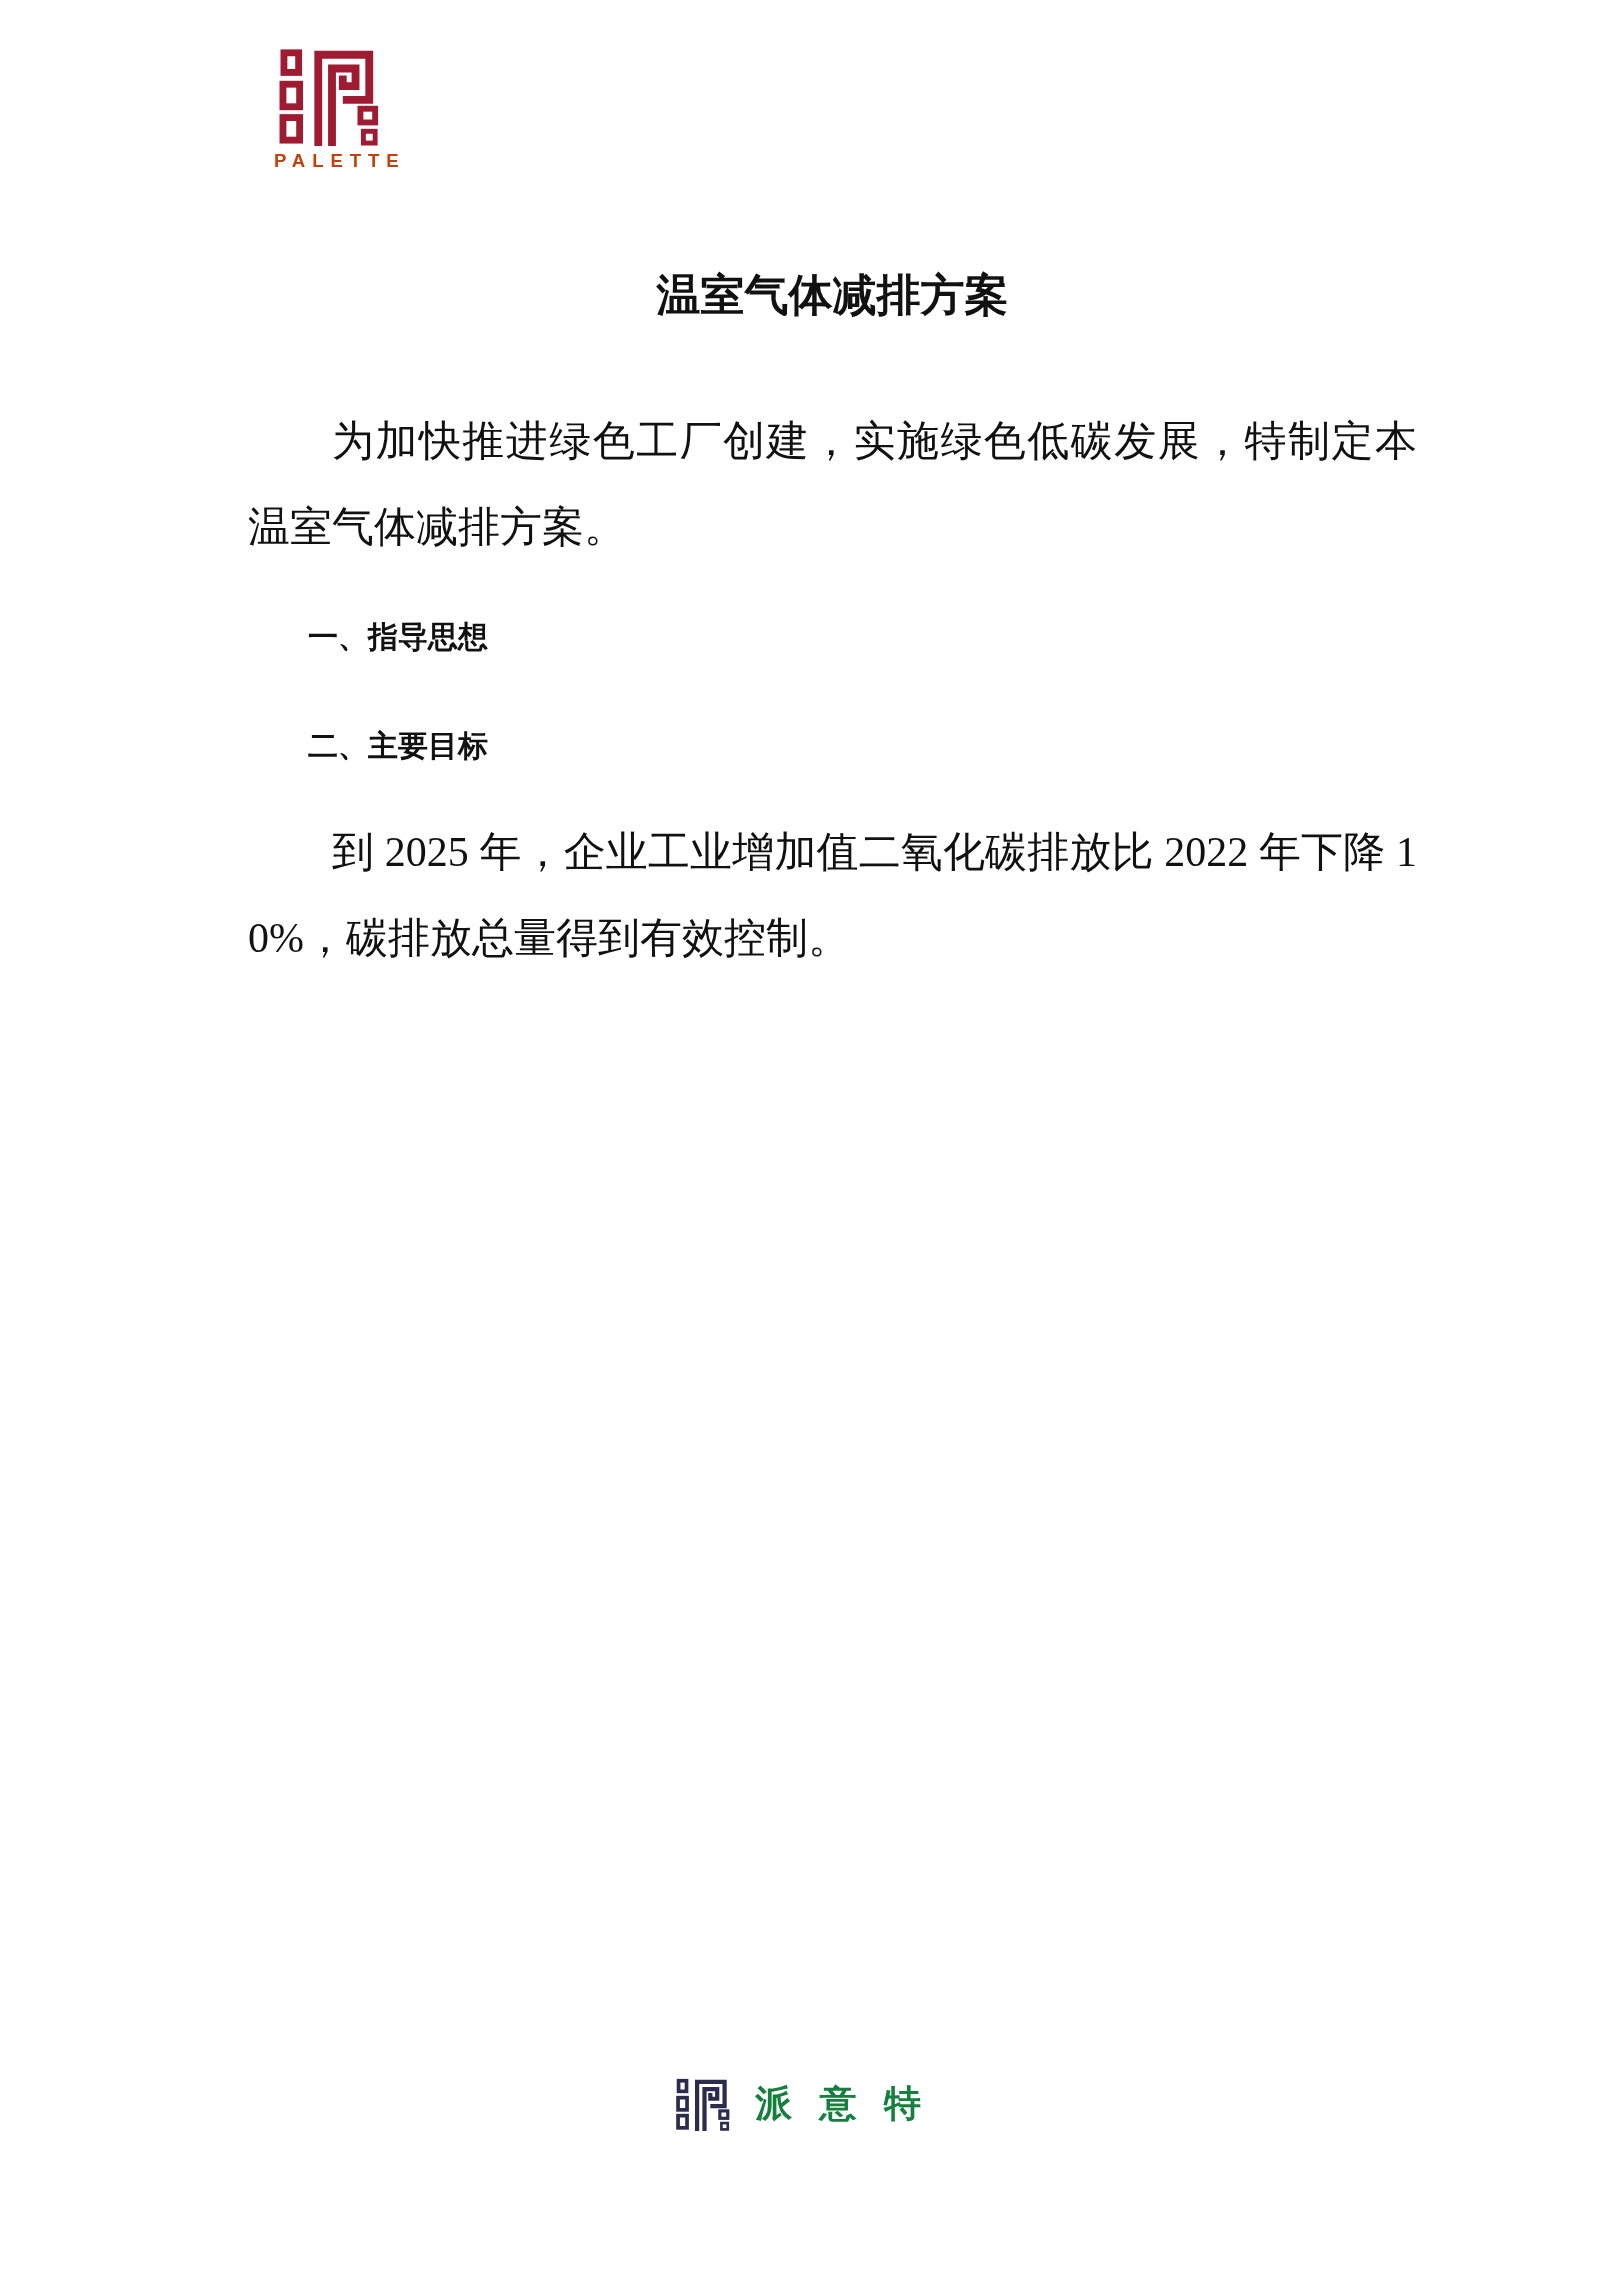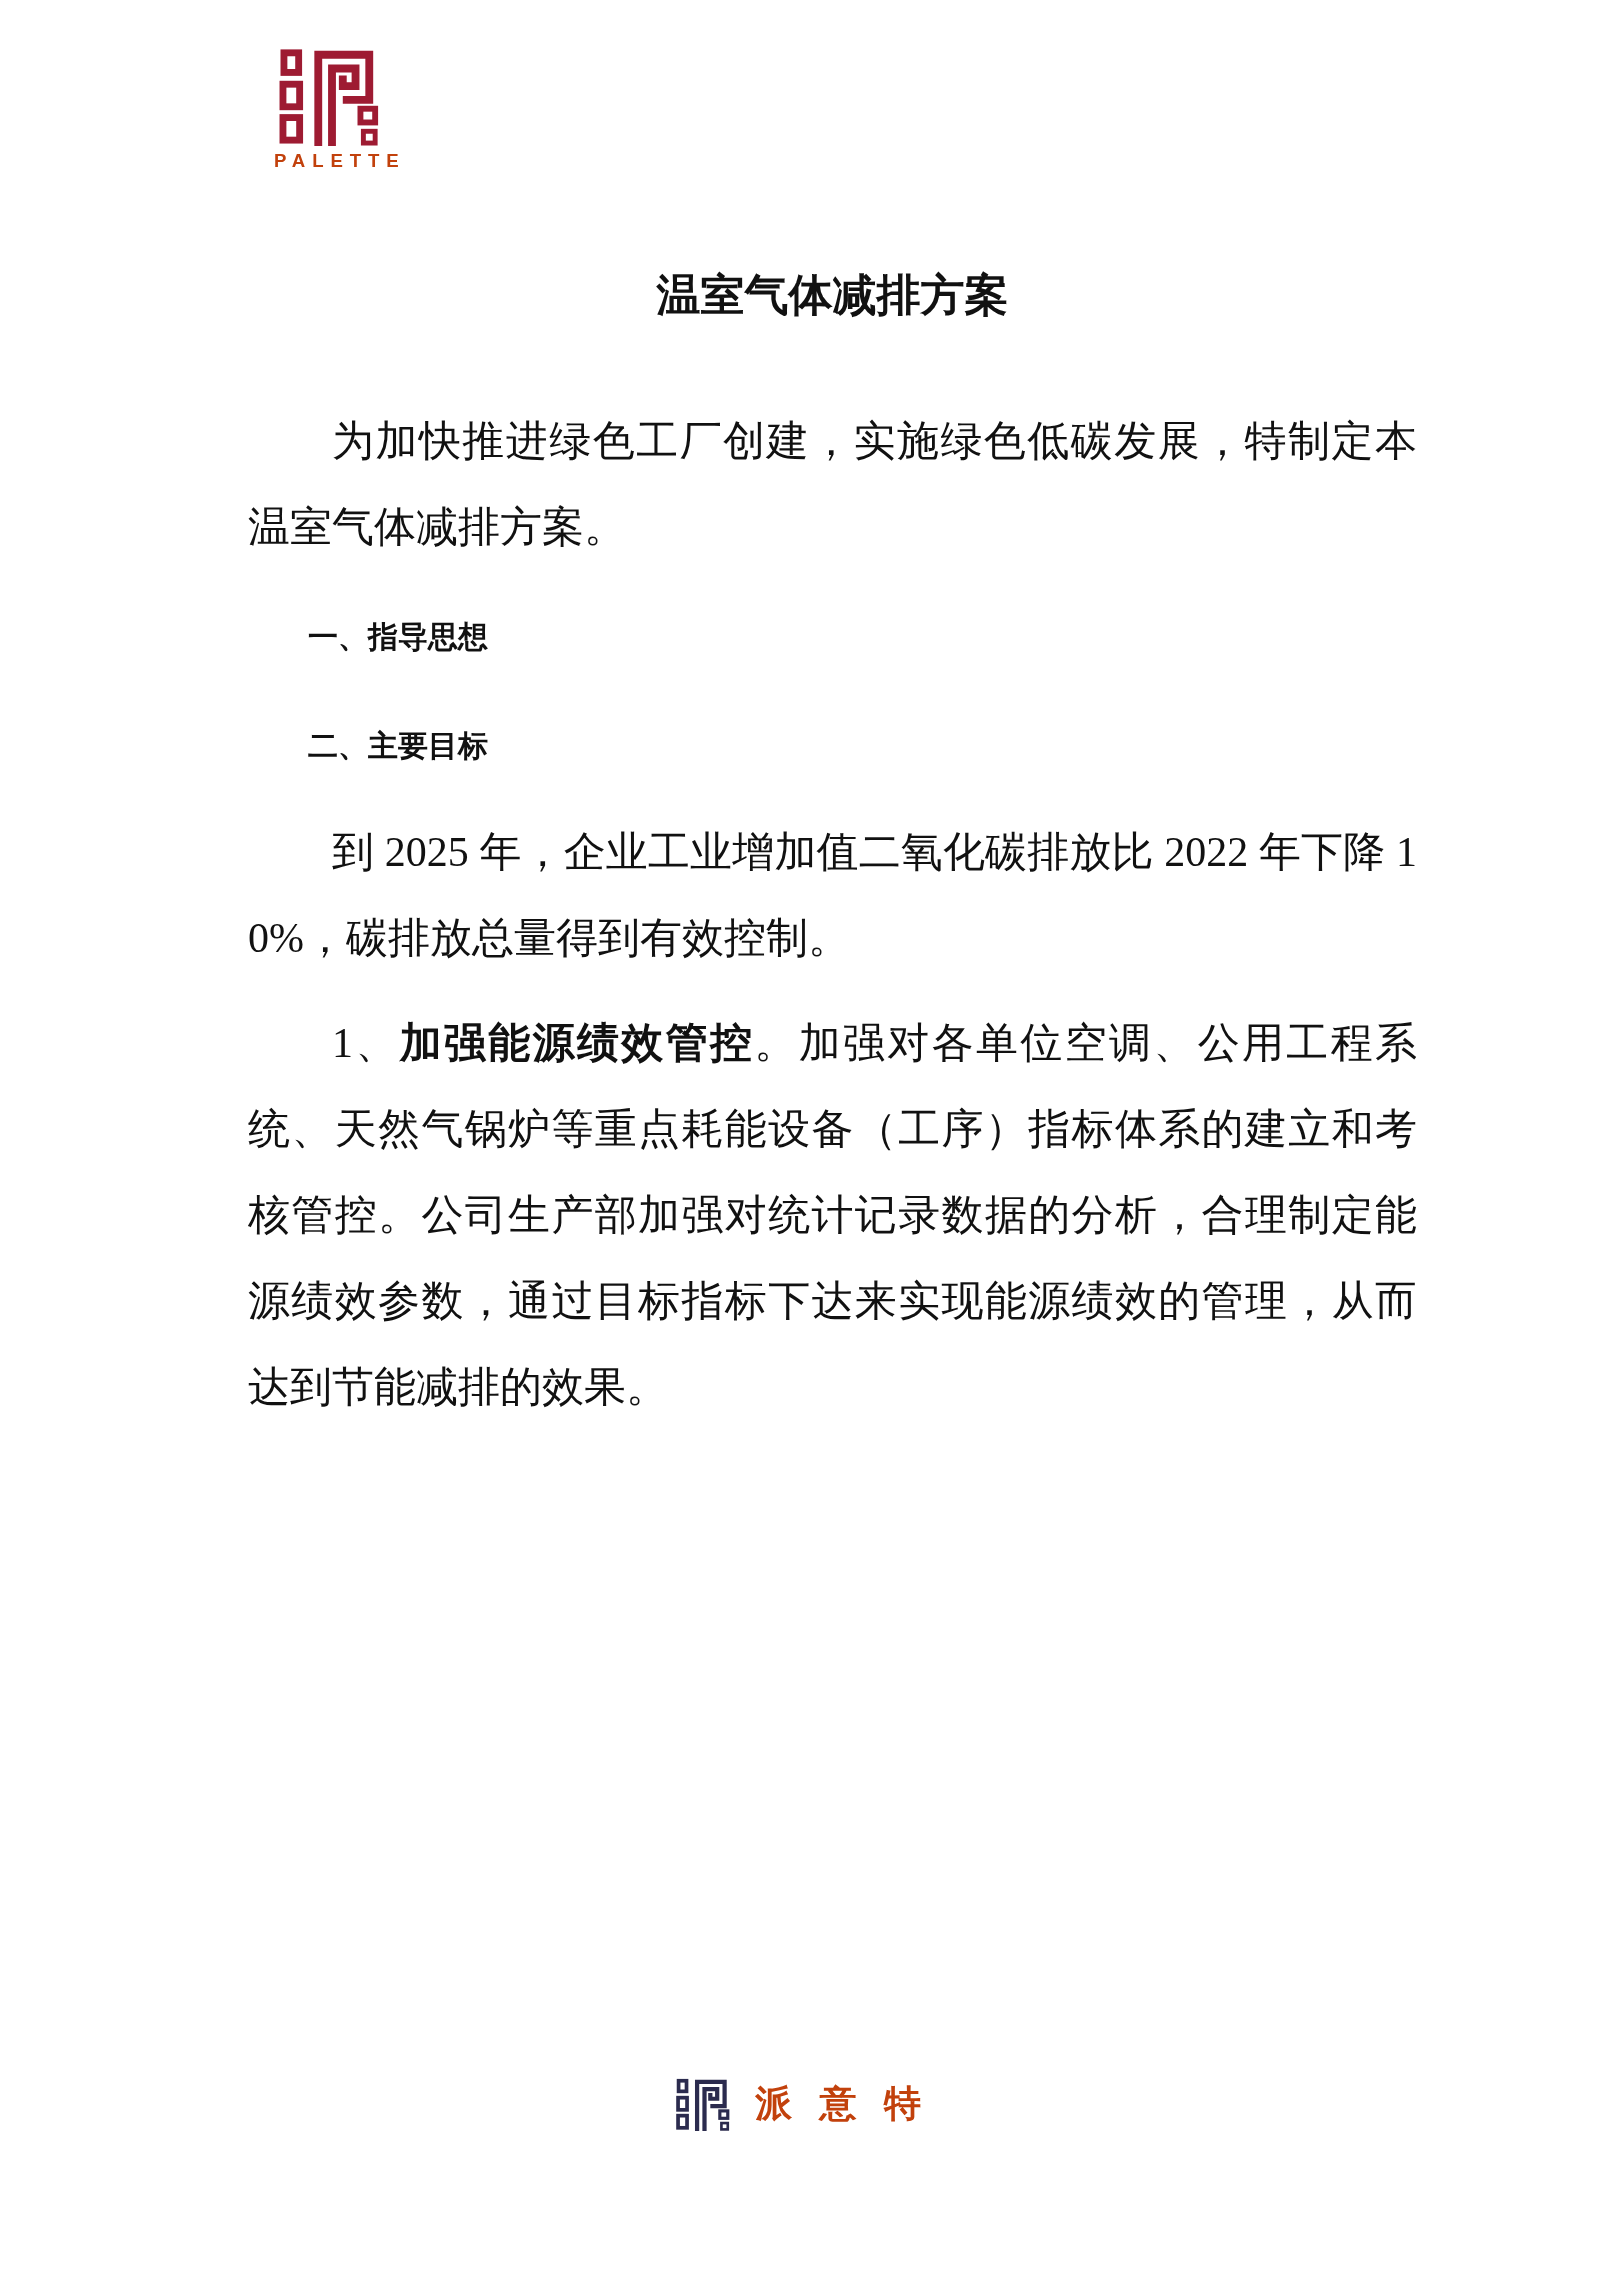--- a/index.html
+++ b/index.html
@@ -42,21 +42,21 @@
     font-weight:bold;
     font-family:"Liberation Sans","DejaVu Sans",sans-serif;
   }
   
   .footer{
     position:absolute;top:2076px;left:0;width:100%;
     display:flex;align-items:center;justify-content:center;gap:19.6px;
   }
   .footer .logo{color:#2b2b4e;display:block;}
   .footer-name{
-    color:#c2410c;font-weight:bold;font-size:37px;
+    color:#15803d;font-weight:bold;font-size:37px;
     font-family:"Liberation Sans","DejaVu Sans",sans-serif;
     letter-spacing:27.4px;text-indent:0;line-height:1;
   }
 </style>
 </head>
 <body>
 
 <div class="page">
 
   <svg width="0" height="0" style="position:absolute" aria-hidden="true">
@@ -88,21 +88,20 @@
 
     <h1 class="doc-title">温室气体减排方案</h1>
 
     <p class="body first">为加快推进绿色工厂创建，实施绿色低碳发展，特制定本温室气体减排方案。</p>
 
     <h2 class="sec">一、指导思想</h2>
 
     <h2 class="sec">二、主要目标</h2>
     <p class="body">到 2025 年，企业工业增加值二氧化碳排放比 2022 年下降 10%，碳排放总量得到有效控制。</p>
 
-    <p class="body"><span>1、</span><span class="inline-bold">加强能源绩效管控</span><span>。加强对各单位空调、公用工程系统、天然气锅炉等重点耗能设备（工序）指标体系的建立和考核管控。公司生产部加强对统计记录数据的分析，合理制定能源绩效参数，通过目标指标下达来实现能源绩效的管理，从而达到节能减排的效果。</span></p>
 
   </main>
 
   <div class="footer">
     <svg class="logo" width="63" height="55" viewBox="0 0 64 56">
       <use href="#maze-p-logo"></use>
     </svg>
     <div class="footer-name">派意特</div>
   </div>
 

